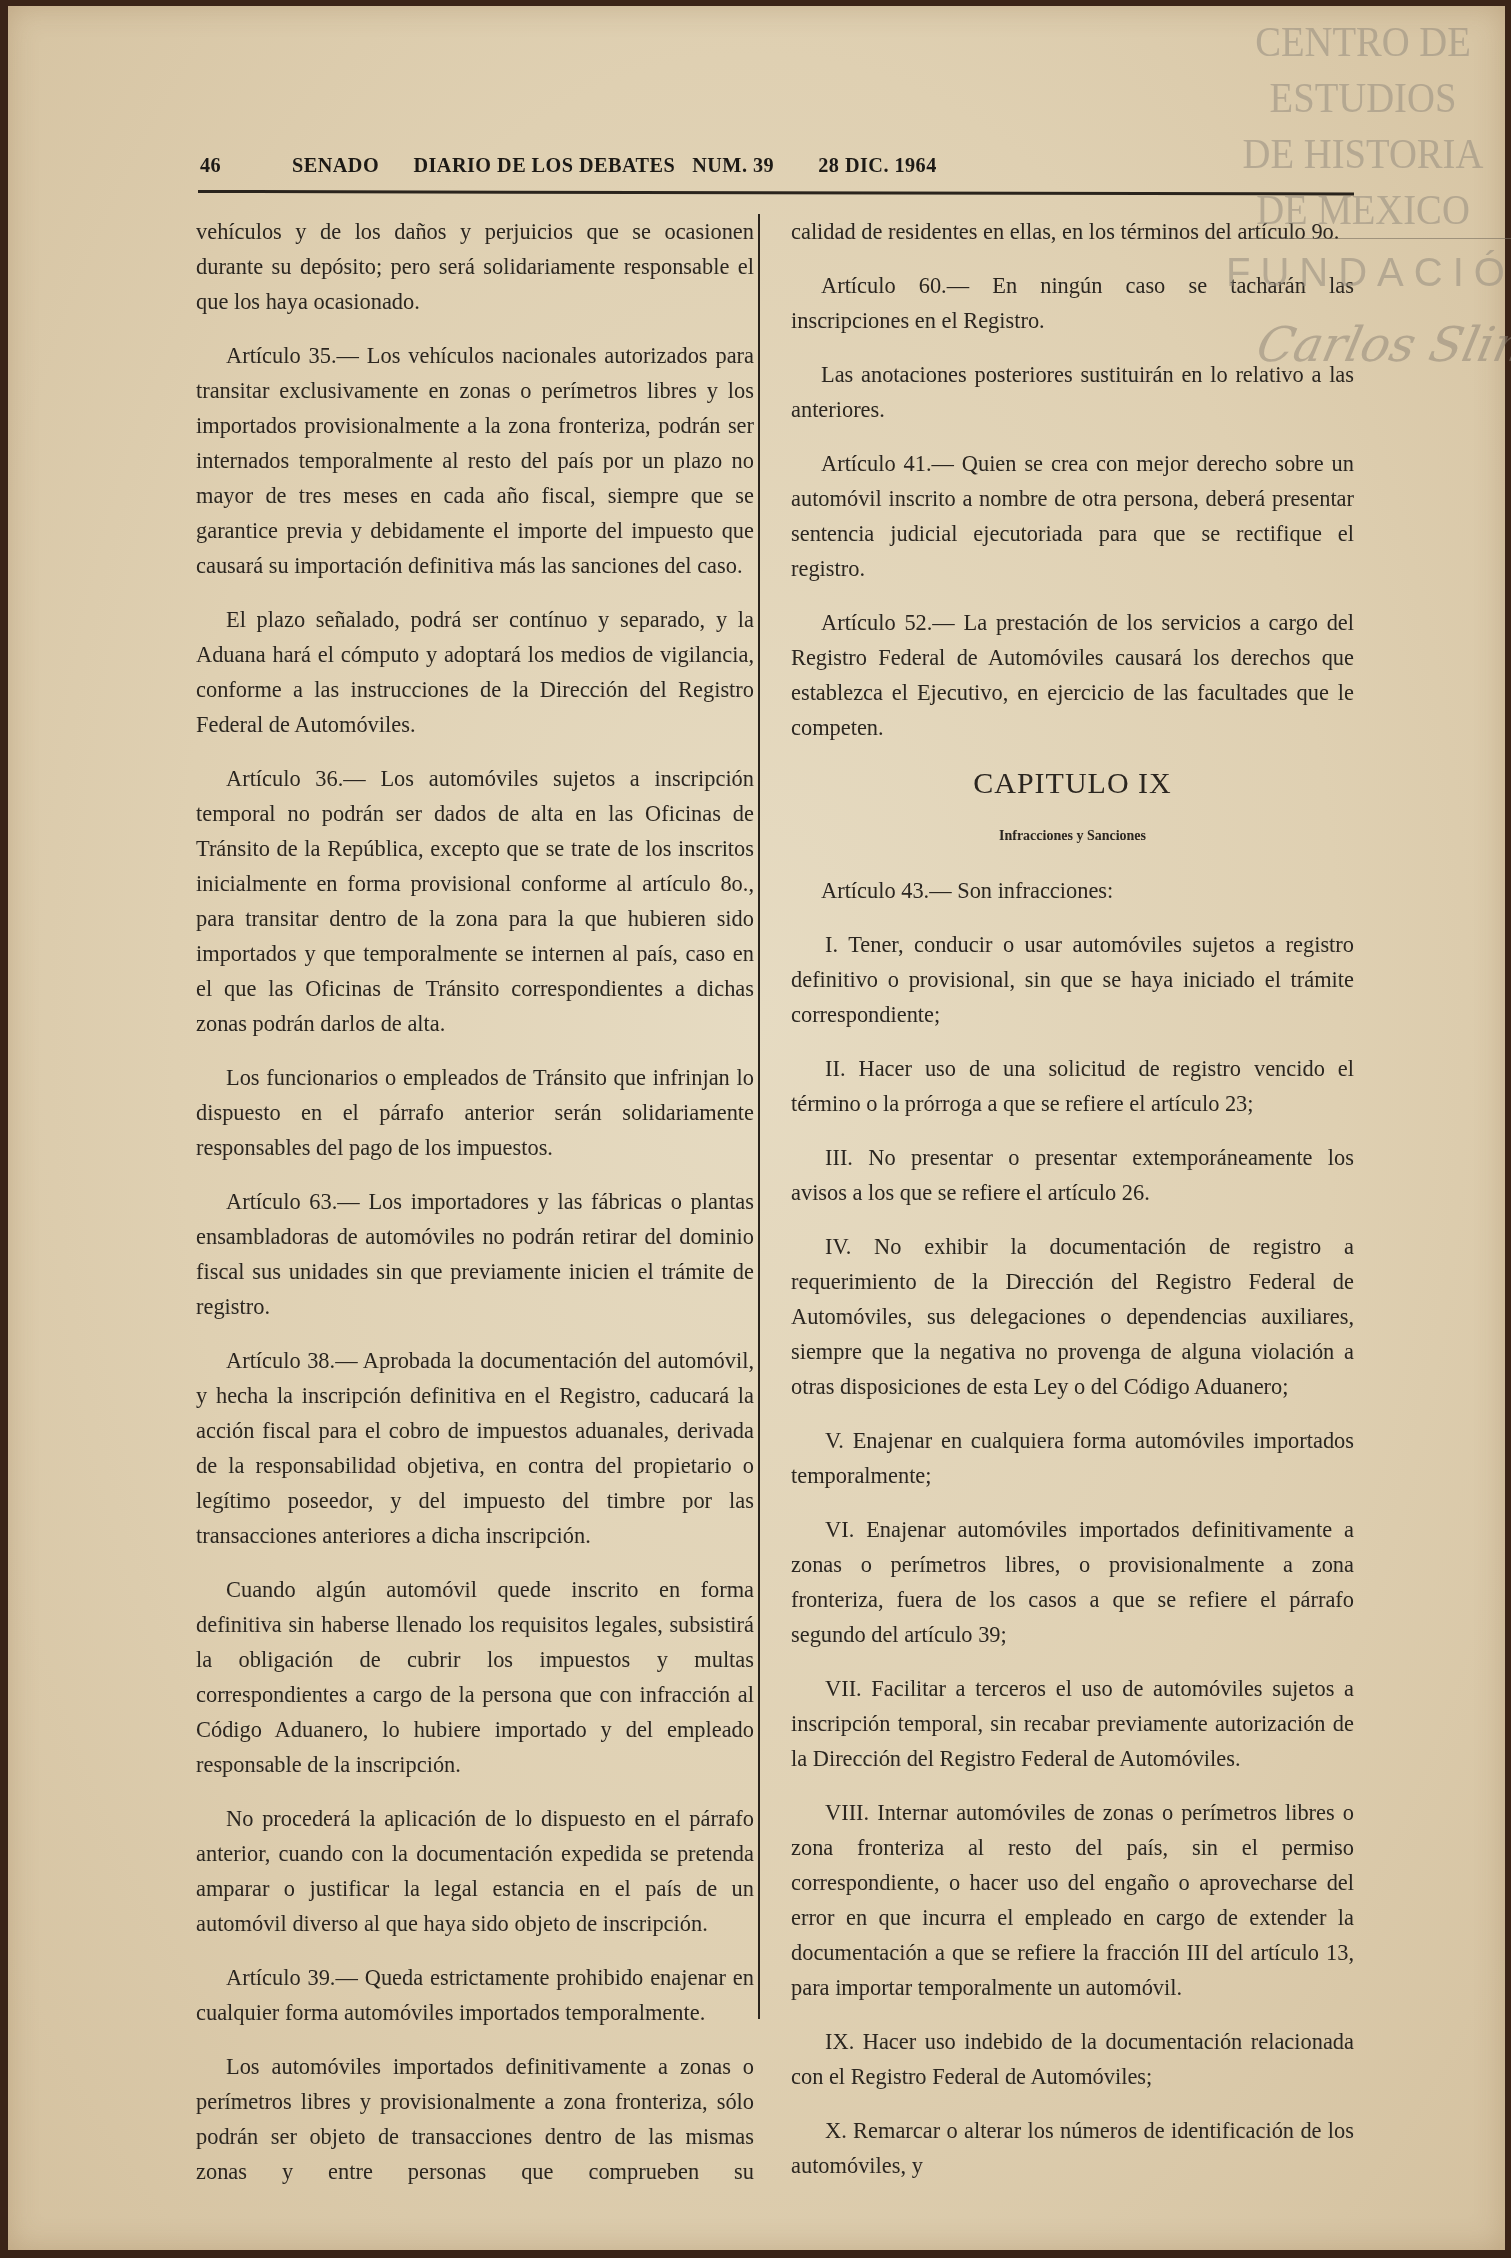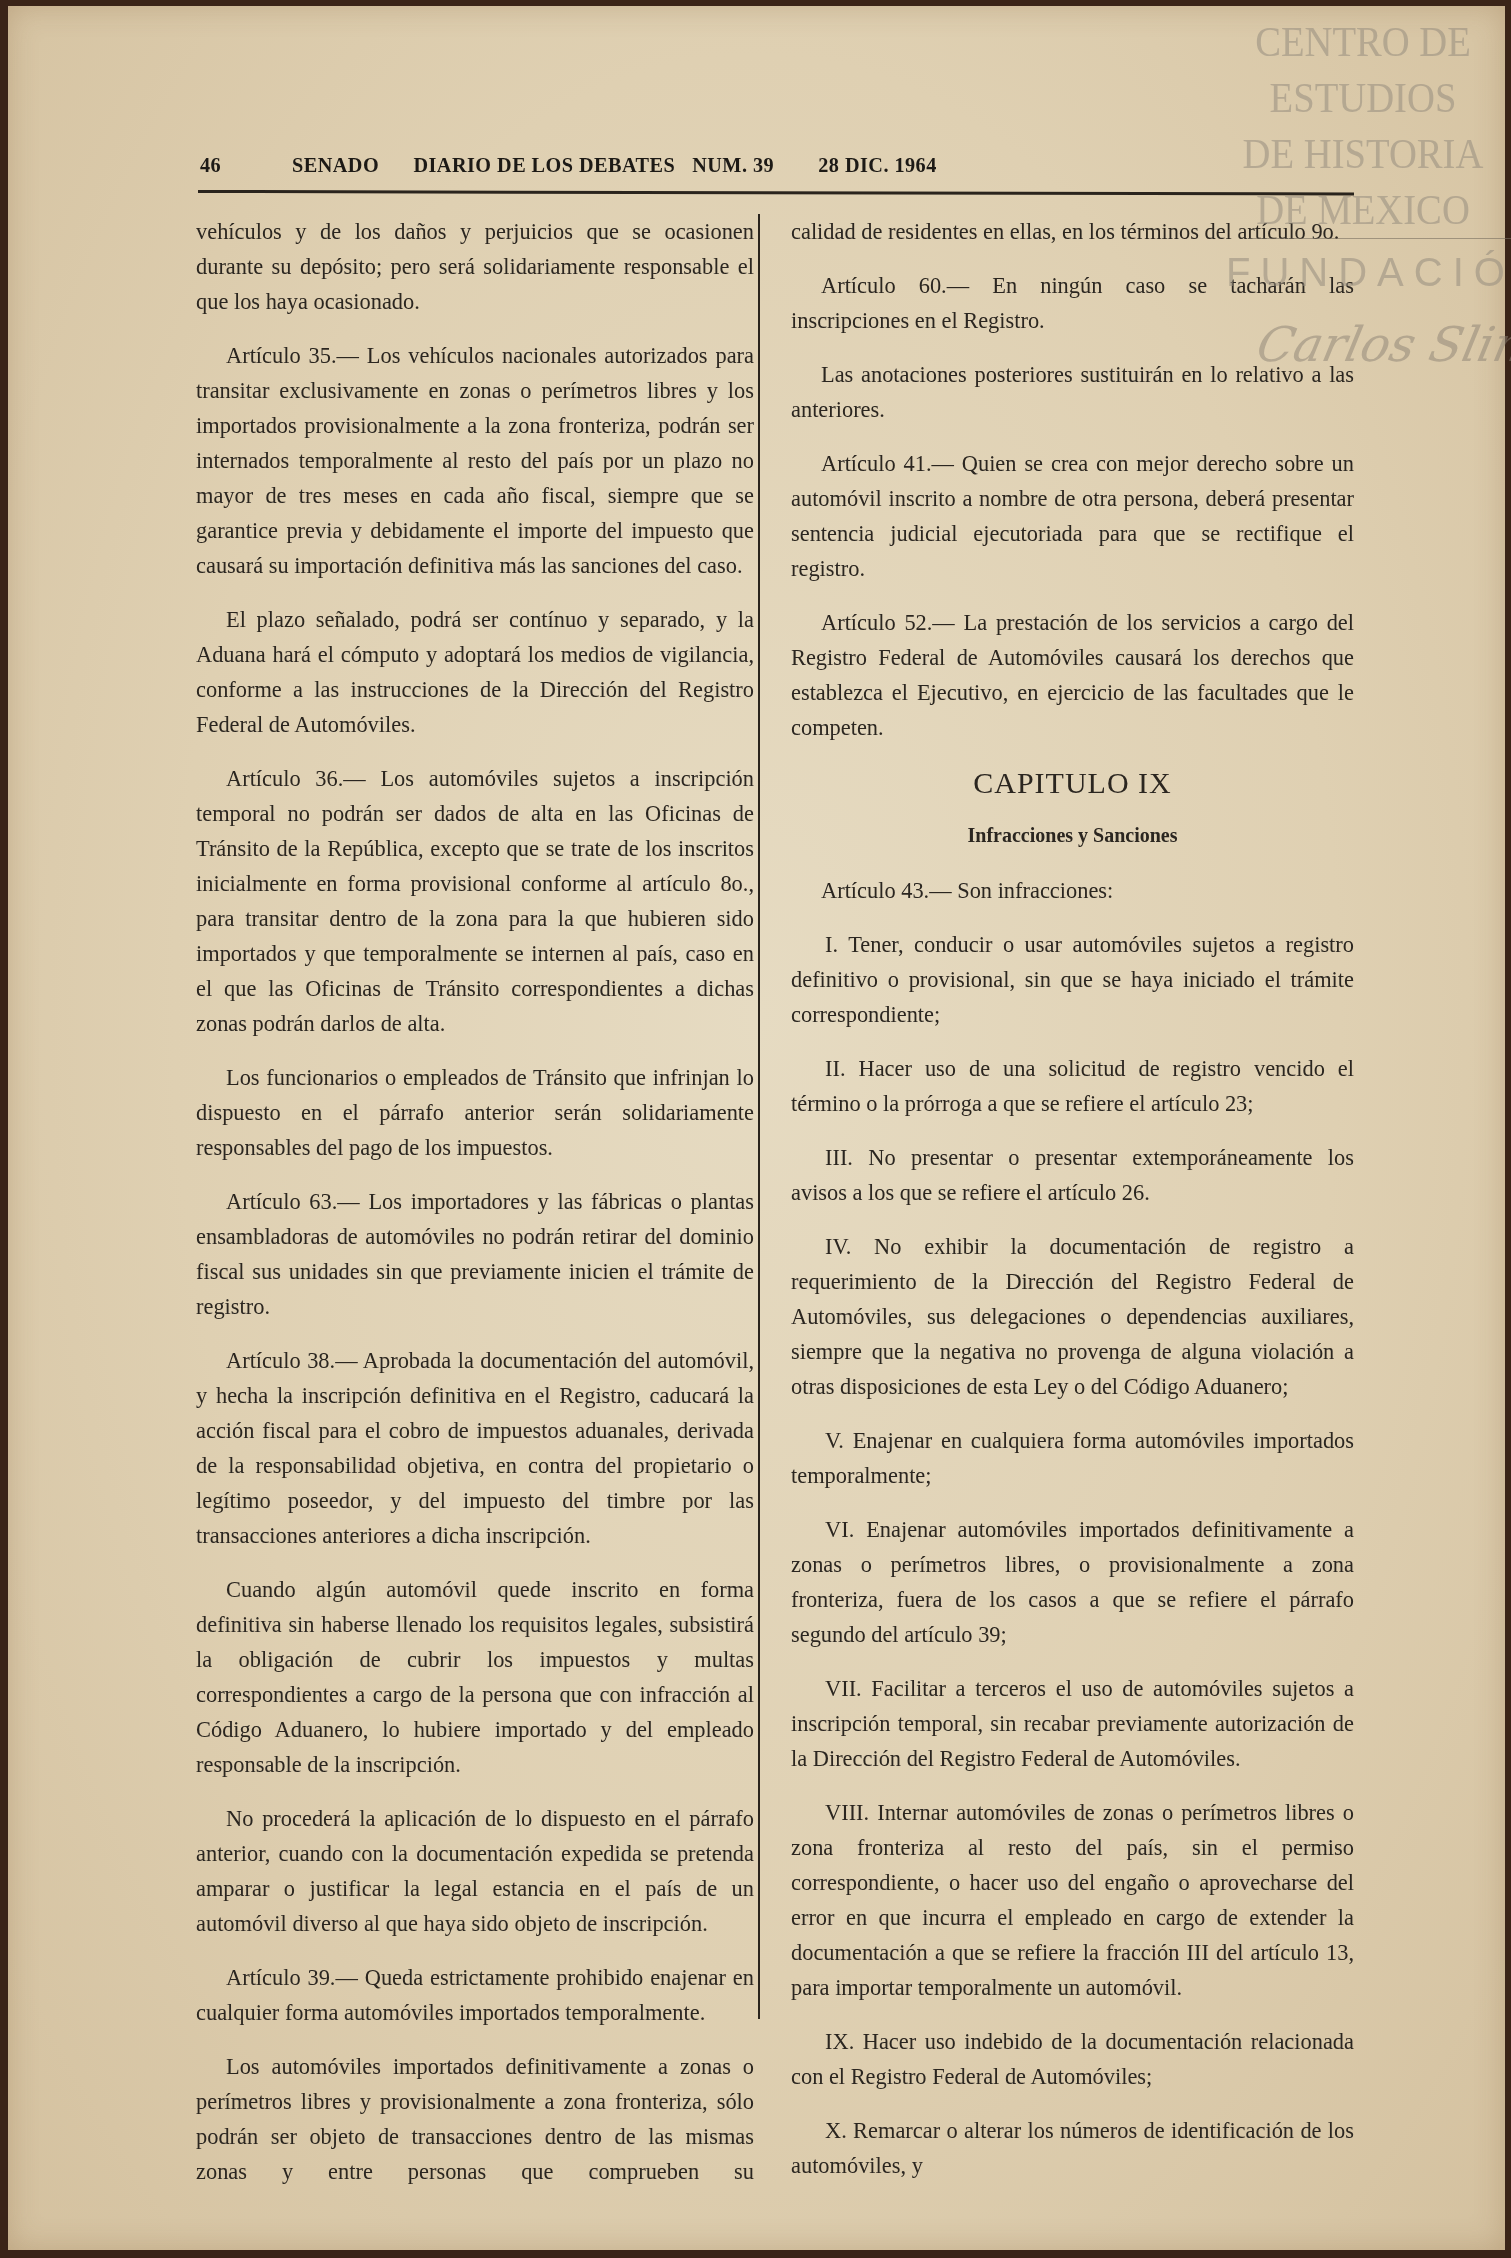--- a/index.html
+++ b/index.html
@@ -31,21 +31,21 @@
     position: absolute; top: 208px; color: #2b2620;
     font-size: 22.4px; line-height: 35px; text-align: justify;
     hyphens: manual;
   }
   .col.left { left: 188px; width: 558px; }
   .col.right { left: 783px; width: 563px; }
   .col p { margin: 0 0 19px 0; text-indent: 30px; }
   .col p.cont { text-indent: 0; }
   .col p.item { text-indent: 34px; }
   .chapter { text-align: center; text-indent: 0 !important; font-size: 30px; letter-spacing: 1px; margin: 20px 0 18px !important; }
-  .subhead { text-align: center; text-indent: 0 !important; font-weight: bold; font-size: 20px; margin: 0 0 20px !important; }
+  .subhead { text-align: center; text-indent: 0 !important; font-weight: bold; font-size: 14px; margin: 0 0 20px !important; }
   .watermark {
     position: absolute; color: rgba(150,140,125,0.55); font-family: "Liberation Serif", serif;
     white-space: nowrap; text-align: center;
   }
   .wm1 { left: 1210px; top: 8px; width: 290px; font-size: 42px; line-height: 56px; transform: scaleX(0.92); transform-origin: center top; }
   .wm2 { left: 1218px; top: 244px; width: 290px; font-family: "Liberation Sans", sans-serif; font-size: 40px; letter-spacing: 10px; }
   .wm3 { left: 1250px; top: 310px; width: 260px; font-family: "DejaVu Serif", serif; font-style: italic; font-size: 48px; transform: skewX(-12deg); color: rgba(140,130,115,0.5); }
   .wm-line { position: absolute; left: 1240px; top: 232px; width: 270px; height: 1px; background: rgba(120,110,95,0.6); }
 </style>
 </head>

